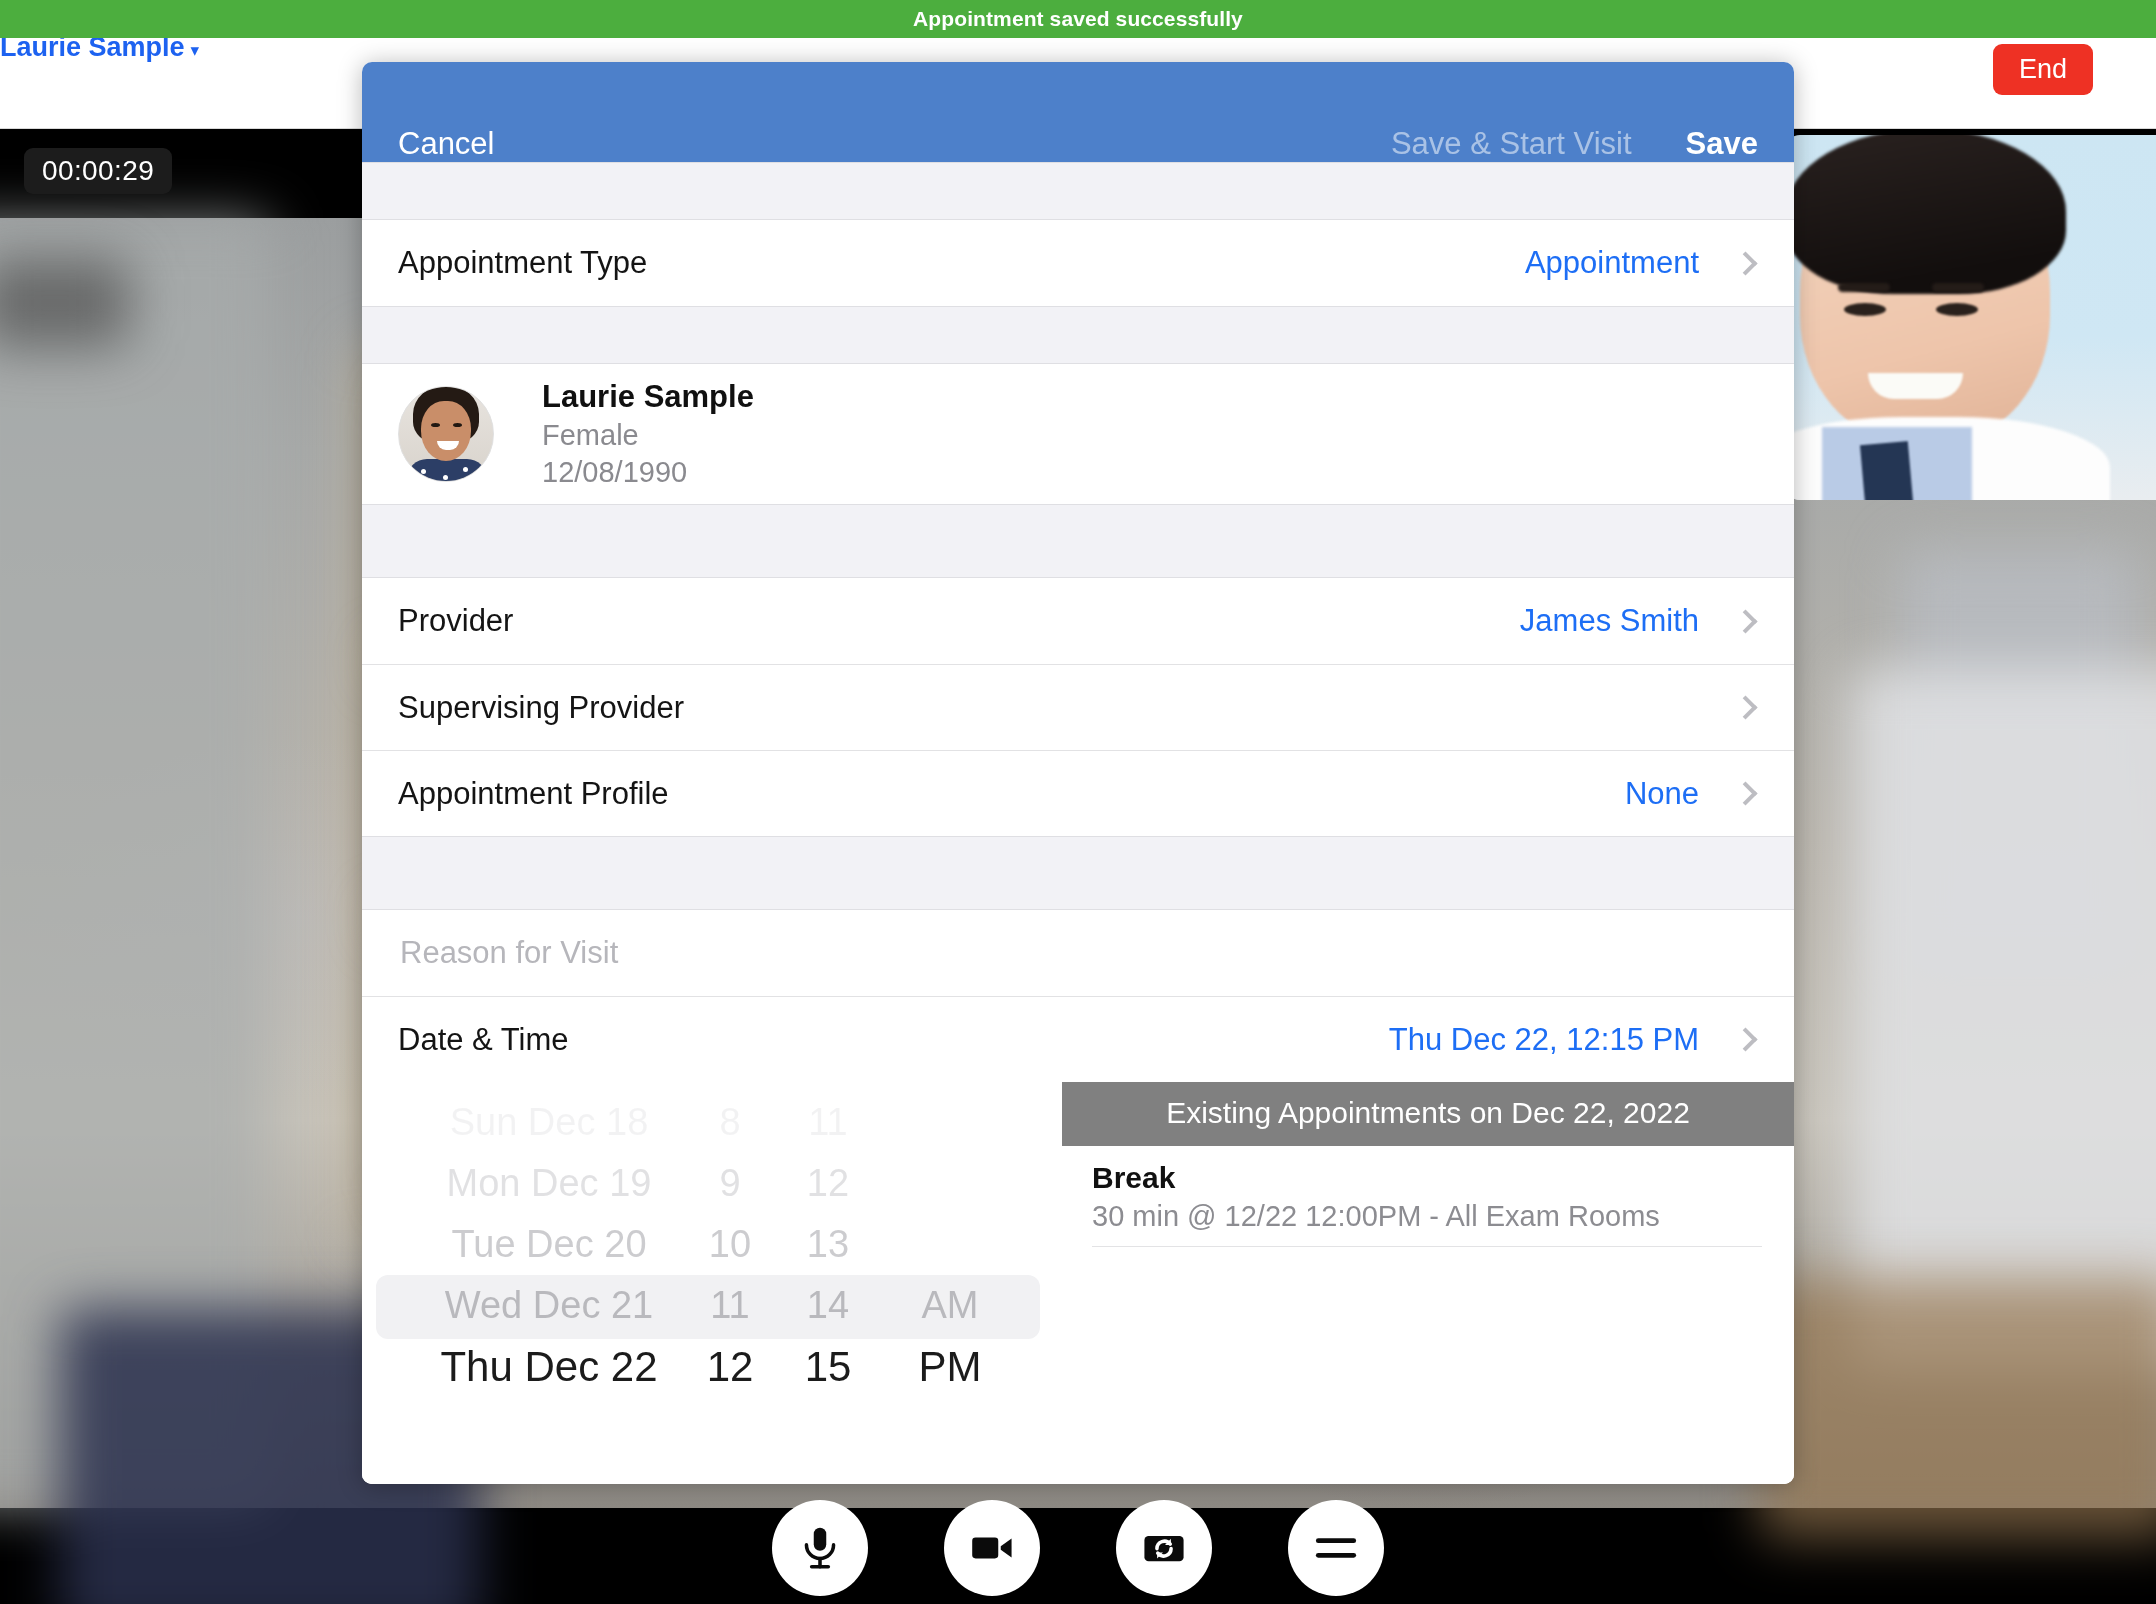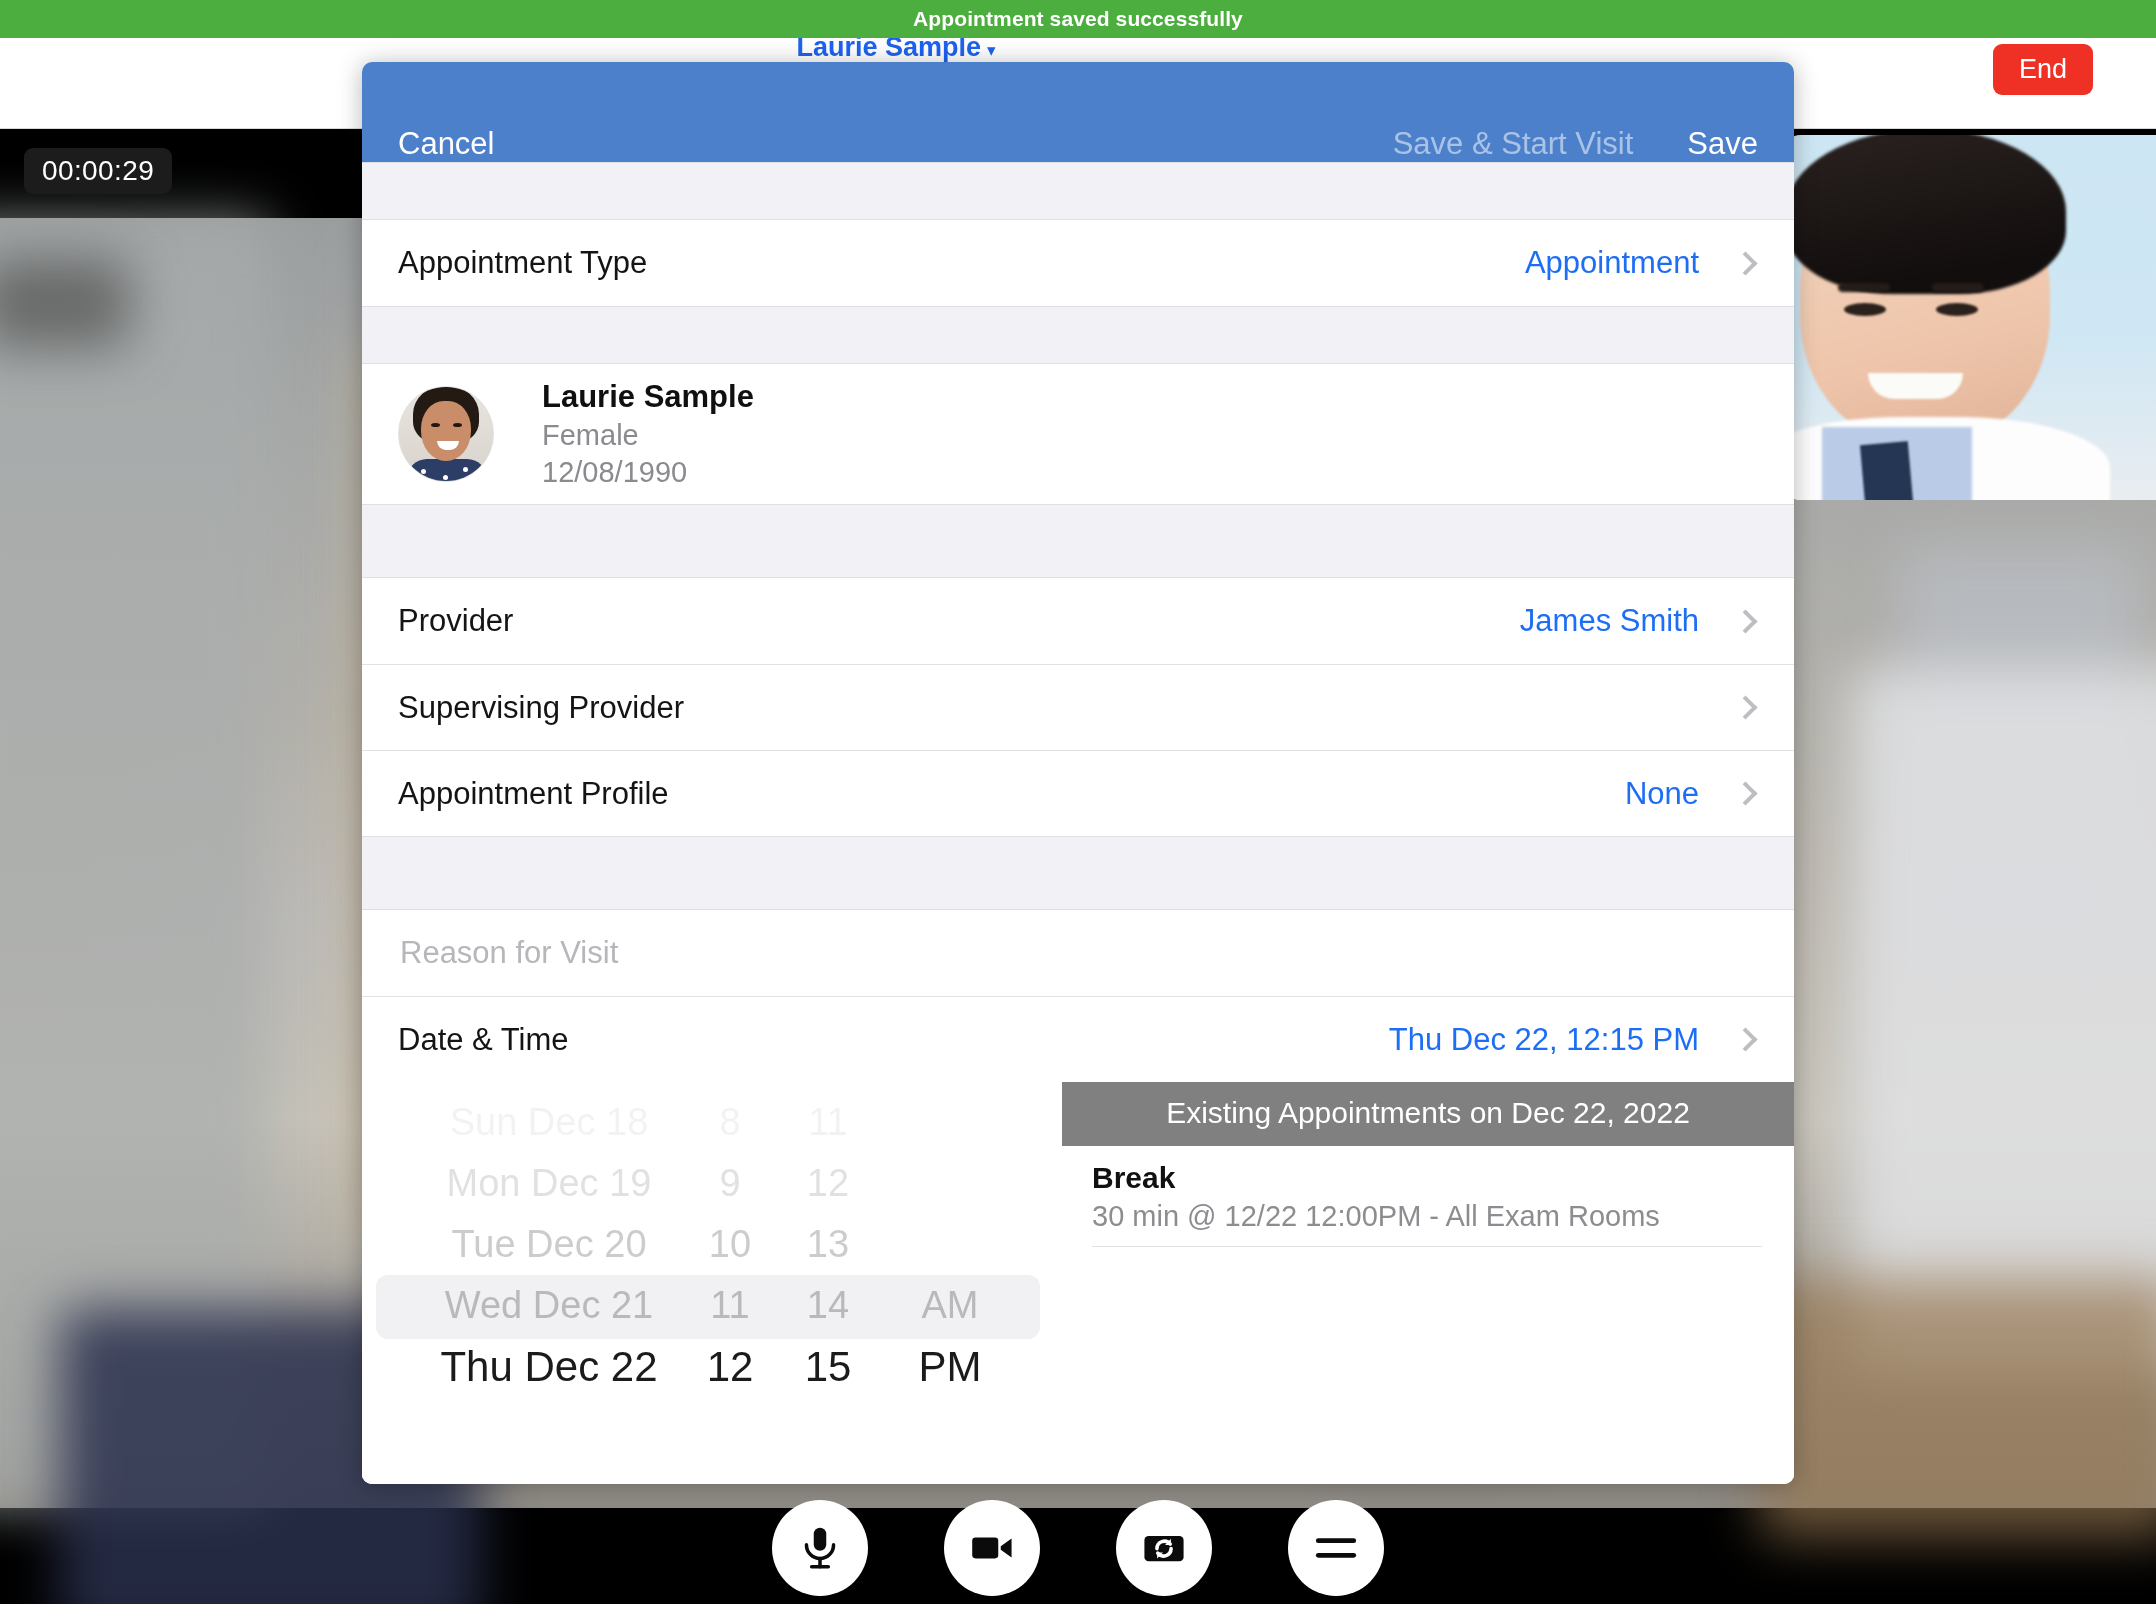--- a/index.html
+++ b/index.html
@@ -52,21 +52,21 @@
   #app-chrome-strip{
     position:absolute;left:0;top:0;width:2156px;height:6px;background:#f7f7f7;z-index:59;
   }
 
   
   #app-header{
     position:absolute;left:0;top:38px;width:2156px;height:90px;
     background:#fff;border-bottom:1px solid #d8d8d8;z-index:20;
   }
   #app-header-title{
-    position:absolute;left:0;top:-6px;width:1792px;text-align:center;
+    position:absolute;left:0;top:-6px;width:1792px;
     color:#1d62f0;font-size:27px;font-weight:bold;
   }
   #app-header-title .caret{font-size:17px;font-weight:normal;color:#1d62f0;margin-left:6px;}
   #end-button{
     position:absolute;right:63px;top:6px;
     background:#ee3124;color:#fff;border:none;border-radius:9px;
     padding:10px 26px;font-size:27px;font-family:"Liberation Sans",sans-serif;
     cursor:pointer;
   }
 
@@ -110,21 +110,21 @@
   #cancel-button{
     background:none;border:none;color:#fff;font-size:31px;
     font-family:"Liberation Sans",sans-serif;cursor:pointer;padding:0;
   }
   #modal-toolbar .spacer{flex:1;}
   #save-start-visit-button{
     background:none;border:none;color:rgba(255,255,255,.52);font-size:31px;
     font-family:"Liberation Sans",sans-serif;cursor:default;padding:0;margin-right:54px;
   }
   #save-button{
-    background:none;border:none;color:#fff;font-size:31px;font-weight:normal;
+    background:none;border:none;color:#fff;font-size:31px;font-weight:bold;
     font-family:"Liberation Sans",sans-serif;cursor:pointer;padding:0;
   }
 
   .form-scroll{flex:1;overflow:hidden;background:#fff;}
 
   .group-gap{height:56px;background:#f2f2f6;border-top:1px solid #dfdfe3;border-bottom:1px solid #dfdfe3;}
   .group-gap.tall{height:72px;}
 
   .row{
     display:flex;align-items:center;

